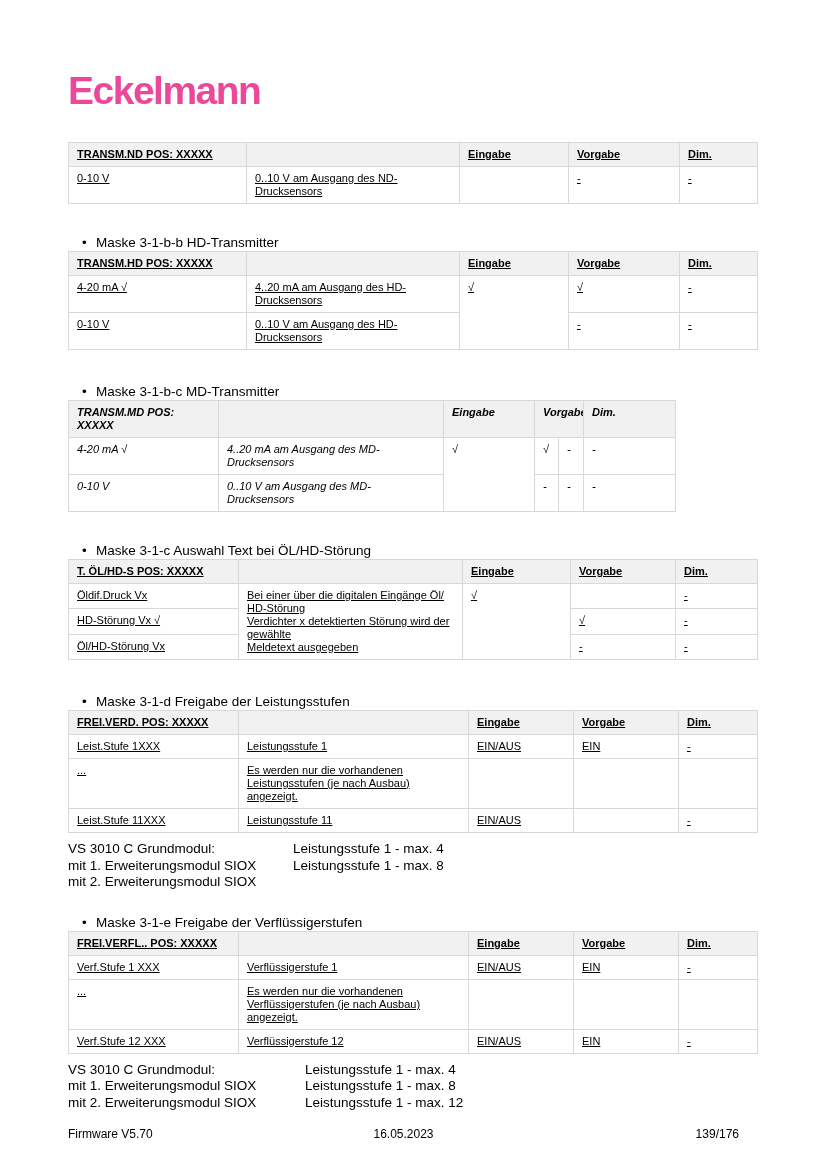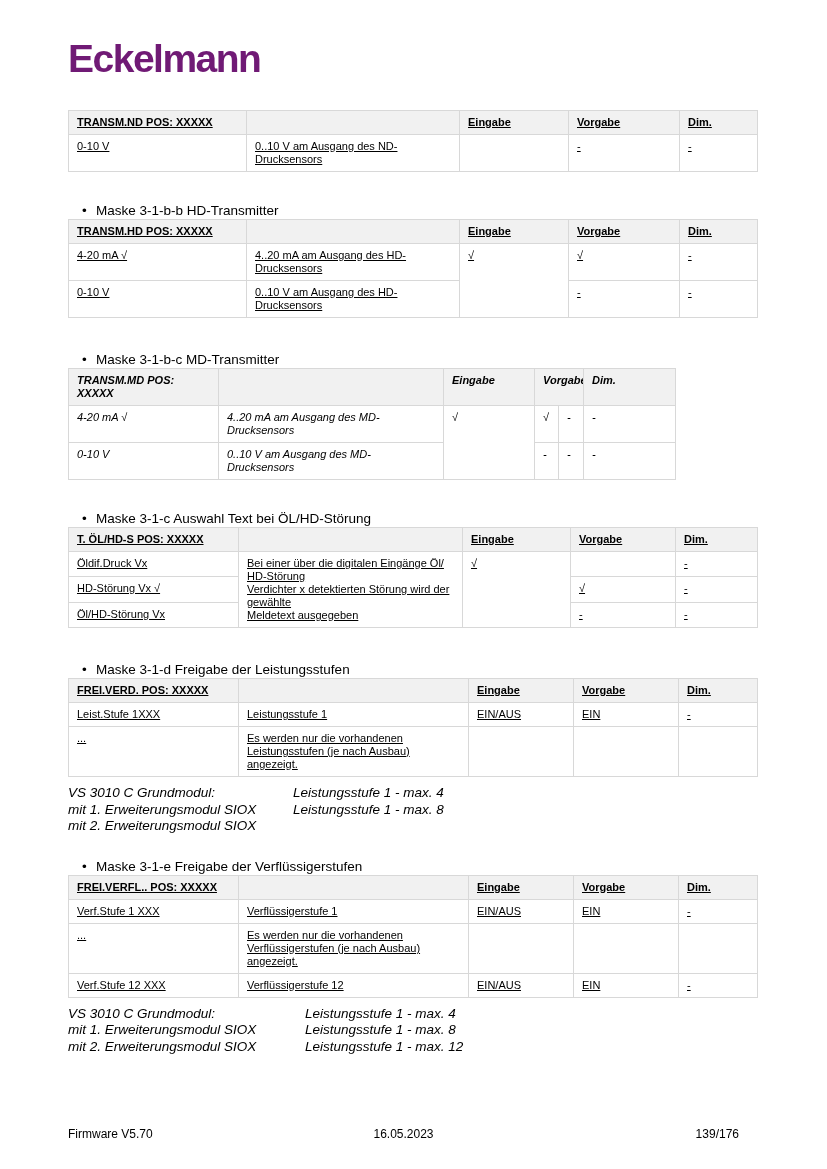--- a/index.html
+++ b/index.html
@@ -4,42 +4,42 @@
 <style>
   html,body { margin:0; padding:0; background:#fff; }
   body {
     width:827px; height:1169px; position:relative;
     font-family:"Liberation Sans", sans-serif; color:#000;
     overflow:hidden;
   }
   .page { padding:40px 70px 0 68px; }
 
   .logo {
-    font-size:39px; font-weight:bold; color:#701a75;
-    letter-spacing:-1.5px; line-height:38px; margin-bottom:32px;
+    font-size:39px; font-weight:bold; color:#ec4899;
+    letter-spacing:-1.5px; line-height:38px; margin-bottom:32px;margin-top:32px;
   }
 
   .bullet { font-size:13.5px; line-height:17px; margin-left:14px; }
   .bullet::before { content:"•"; display:inline-block; width:14px; }
 
   table.tbl {
     border-collapse:collapse; table-layout:fixed;
     font-size:11px; line-height:13px; 
   }
   table.tbl td {
     border:1px solid #d8d8d8; padding:5px 8px;
     vertical-align:top; overflow:hidden;
   }
   table.tbl tr.hdr td { background:#f1f1f1; font-weight:bold; }
   td.desc { white-space:pre-line; }
 
   .t-full { width:689px;text-decoration:underline; }
   .t-md   { width:607px;font-style:italic; }
 
-  .notes { font-size:13.5px; line-height:16.5px; margin-top:8px;font-style:italic; }
+  .notes { font-size:13.5px; line-height:16.5px; margin-top:8px; }
   .notes .nrow { display:grid; grid-template-columns:225px 1fr; }
   .notes.notes-b .nrow { grid-template-columns:237px 1fr; }
 
   .footer {
     position:absolute; left:68px; right:88px; bottom:28px;
     display:grid; grid-template-columns:1fr auto 1fr;
     font-size:12px;
   }
   .footer .f-center { text-align:center; }
   .footer .f-right  { text-align:right; }
@@ -215,20 +215,27 @@
       <td>-</td>
     </tr>
     <tr>
       <td>...</td>
       <td class="desc">Es werden nur die vorhandenen
 Leistungsstufen (je nach Ausbau) angezeigt.</td>
       <td></td>
       <td></td>
       <td></td>
     </tr>
+    <tr>
+      <td>Leist.Stufe 11XXX</td>
+      <td class="desc">Leistungsstufe 11</td>
+      <td>EIN/AUS</td>
+      <td></td>
+      <td>-</td>
+    </tr>
   </tbody>
     </table>
   <div class="notes">
     <div class="nrow">
       <span>VS 3010 C Grundmodul:</span>
       <span>Leistungsstufe 1 - max. 4</span>
     </div>
     <div class="nrow">
       <span>mit 1. Erweiterungsmodul SIOX</span>
       <span>Leistungsstufe 1 - max. 8</span>

